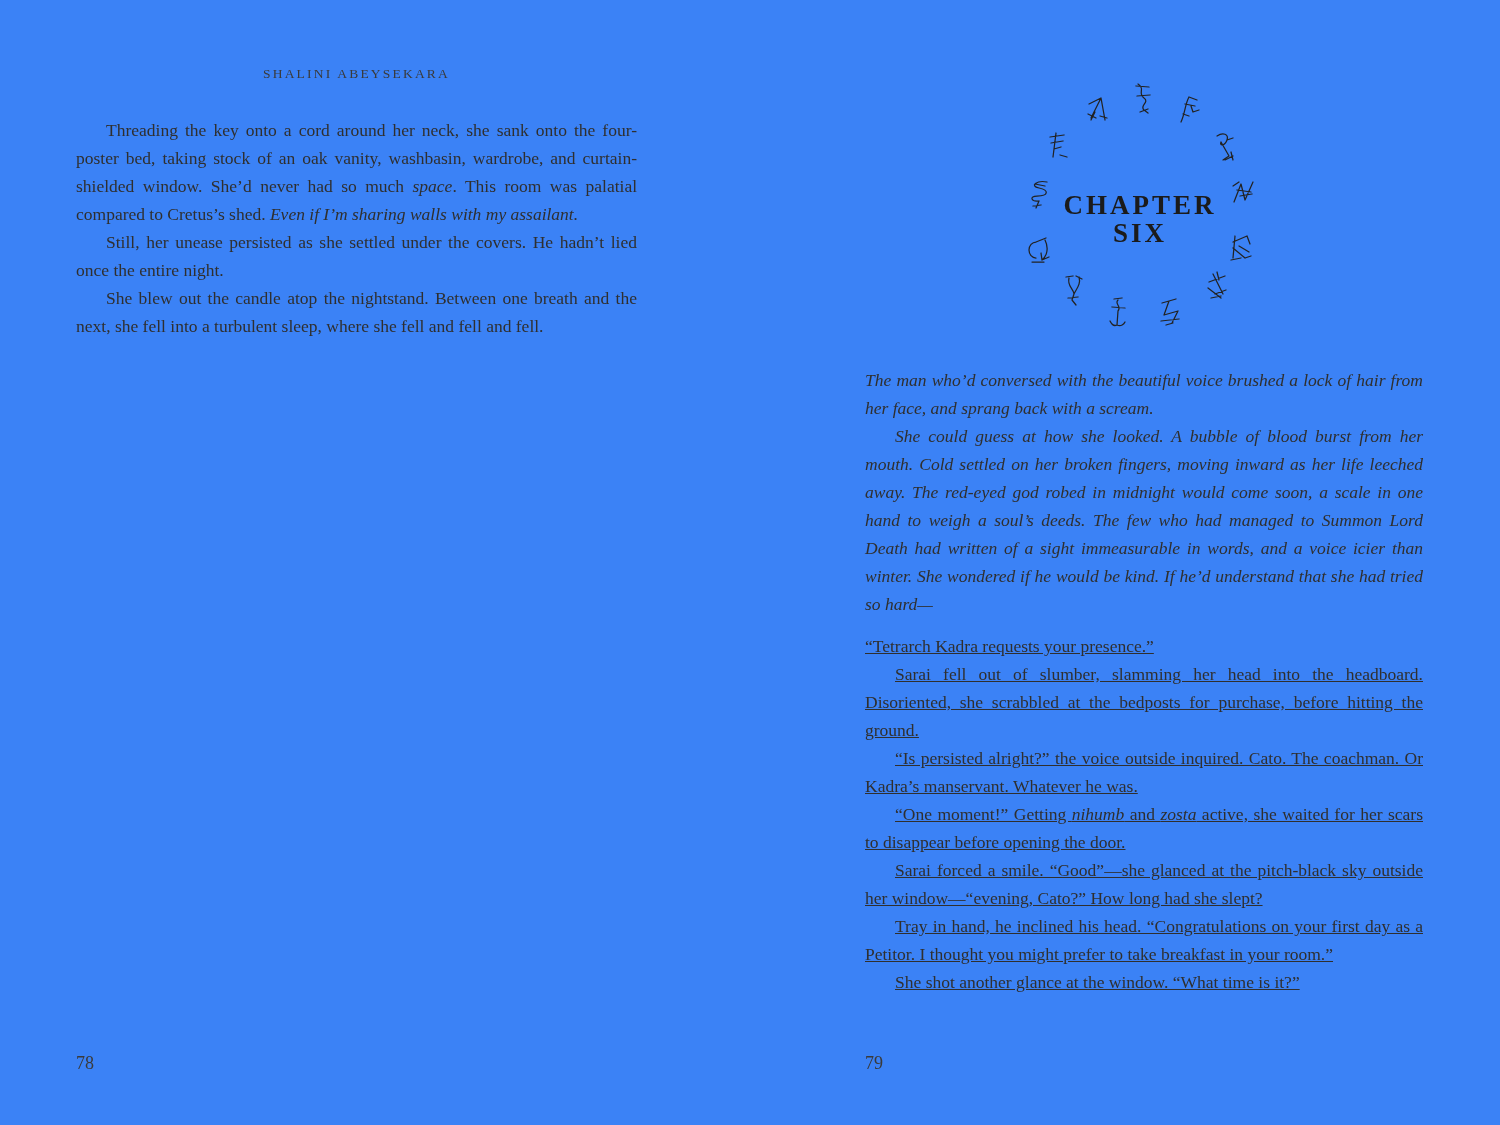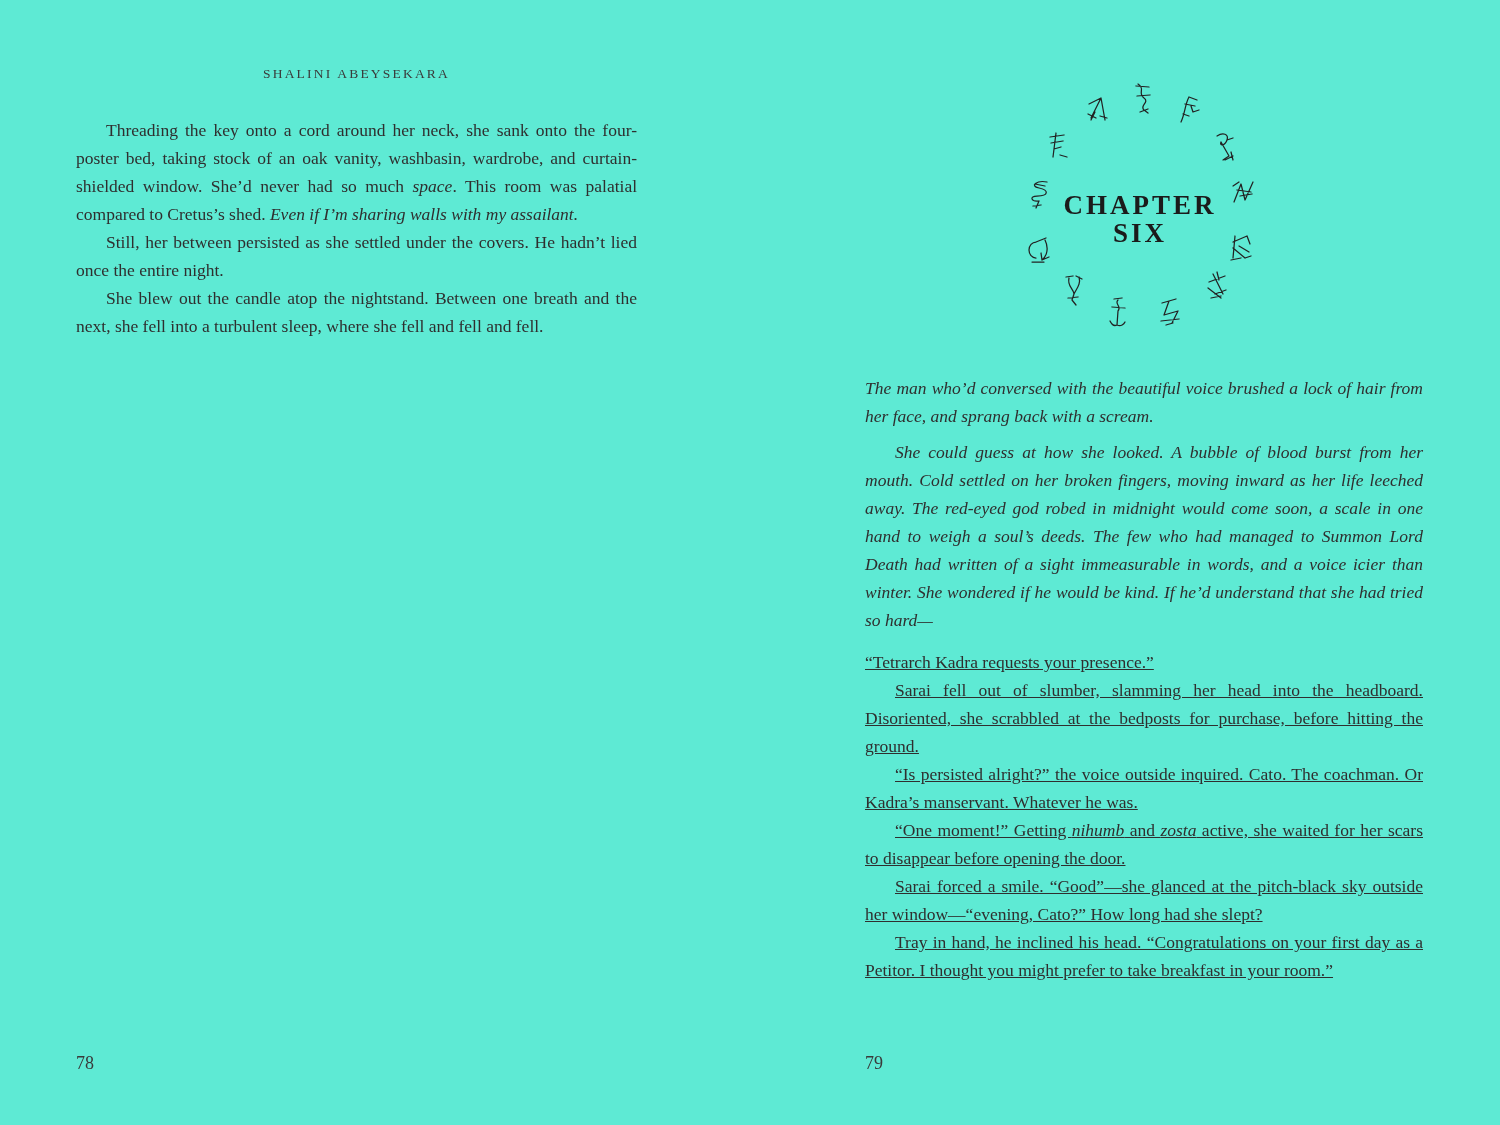--- a/index.html
+++ b/index.html
@@ -9,21 +9,21 @@
     height: 1125px;
     background: #ffffff;
     overflow: hidden;
     font-family: "Liberation Serif", serif;
     color: #2f2f2f;
   }
   .page-spread {
     position: relative;
     width: 1500px;
     height: 1125px;
-    background: #5eead4;
+    background: #3b82f6;
   }
   
   .running-header {
     position: absolute;
     left: 76px; top: 66px; width: 561px;
     text-align: center;
     font-size: 13.5px;
     letter-spacing: 2.2px;
     color: #3a3a3a;
     font-family: "Liberation Serif", serif;
@@ -34,21 +34,21 @@
   }
   
   .para {
     margin: 0;
     font-size: 17.5px;
     line-height: 28px;
     text-align: justify;
     color: #2f2f2f;
   }
   .para.indent { text-indent: 30px; }
-  .italic-block .para { font-style: italic; margin-top: 8px; }
+  .italic-block .para { font-style: italic; }
   
   .ornament {
     position: absolute;
     left: 1025px; top: 83px;
     width: 230px; height: 262px;
     overflow: visible;
   }
   .chapter-title {
     position: absolute;
     left: 1025px; top: 191px; width: 230px;
@@ -78,21 +78,21 @@
 </style>
 </head>
 <body>
 
 <div class="page-spread">
 
   <div class="running-header">SHALINI ABEYSEKARA</div>
 
   <div class="left-body">
       <p class="para indent">Threading the key onto a cord around her neck, she sank onto the four-poster bed, taking stock of an oak vanity, washbasin, wardrobe, and curtain-shielded window. She’d never had so much <em>space</em>. This room was palatial compared to Cretus’s shed. <em>Even if I’m sharing walls with my assailant.</em></p>
-      <p class="para indent">Still, her between persisted as she settled under the covers. He hadn’t lied once the entire night.</p>
+      <p class="para indent">Still, her unease persisted as she settled under the covers. He hadn’t lied once the entire night.</p>
       <p class="para indent">She blew out the candle atop the nightstand. Between one breath and the next, she fell into a turbulent sleep, where she fell and fell and fell.</p>
     </div>
 
   <div class="folio left">78</div>
 
   <svg class="ornament" viewBox="0 0 230 262" fill="none" stroke="#222222" stroke-width="1.25" stroke-linecap="round" stroke-linejoin="round">
 
     <g transform="translate(117,15)">
       <path d="M-4,-14 C4,-9 -5,-5 2,0 C8,4 -3,8 2,12 M-6,-12 L7,-11 M-5,-2 L8,-3 M-2,14 L6,11 M2,12 L6,15"></path>
     </g>
@@ -144,18 +144,19 @@
         <p class="para">The man who’d conversed with the beautiful voice brushed a lock of hair from her face, and sprang back with a scream.</p>
         <p class="para indent">She could guess at how she looked. A bubble of blood burst from her mouth. Cold settled on her broken fingers, moving inward as her life leeched away. The red-eyed god robed in midnight would come soon, a scale in one hand to weigh a soul’s deeds. The few who had managed to Summon Lord Death had written of a sight immeasurable in words, and a voice icier than winter. She wondered if he would be kind. If he’d understand that she had tried so hard—</p>
       </div>
     <div class="dialogue-block">
         <p class="para">“Tetrarch Kadra requests your presence.”</p>
         <p class="para indent">Sarai fell out of slumber, slamming her head into the headboard. Disoriented, she scrabbled at the bedposts for purchase, before hitting the ground.</p>
         <p class="para indent">“Is persisted alright?” the voice outside inquired. Cato. The coachman. Or Kadra’s manservant. Whatever he was.</p>
         <p class="para indent">“One moment!” Getting <em>nihumb</em> and <em>zosta</em> active, she waited for her scars to disappear before opening the door.</p>
         <p class="para indent">Sarai forced a smile. “Good”—she glanced at the pitch-black sky outside her window—“evening, Cato?” How long had she slept?</p>
         <p class="para indent">Tray in hand, he inclined his head. “Congratulations on your first day as a Petitor. I thought you might prefer to take breakfast in your room.”</p>
+        <p class="para indent">She shot another glance at the window. “What time is it?”</p>
       </div>
   </div>
 
   <div class="folio right">79</div>
 
 </div>
 
 </body></html>

